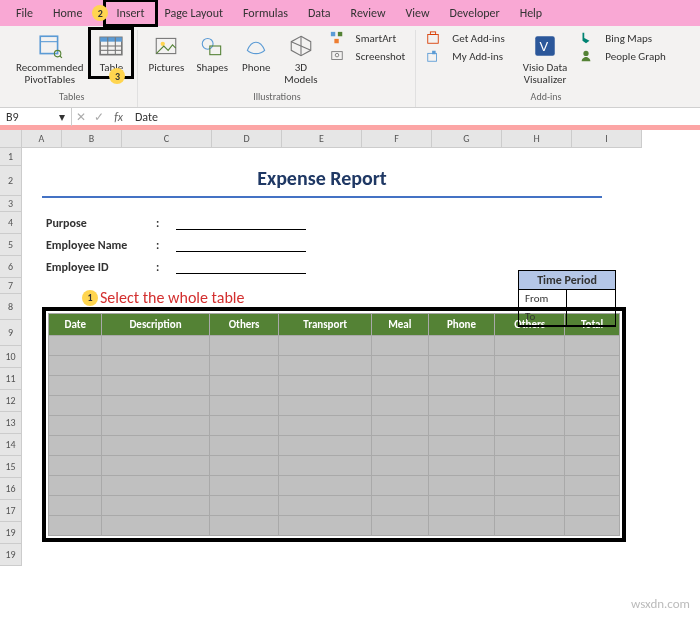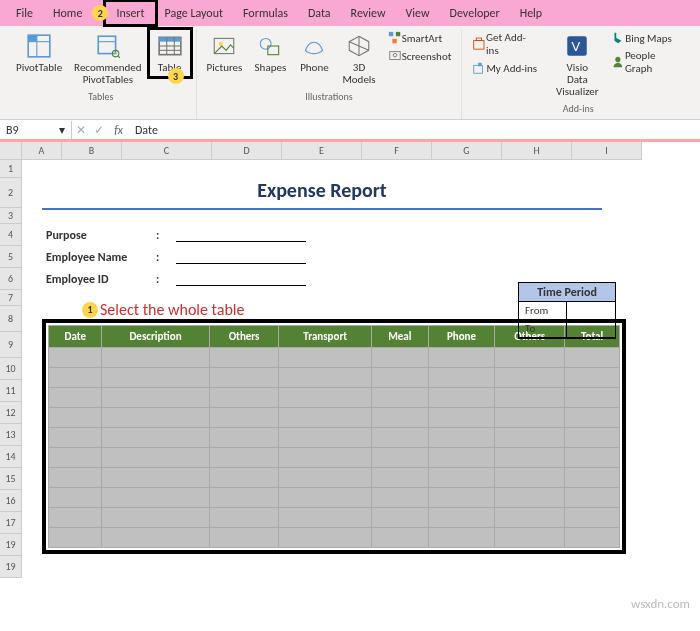--- a/index.html
+++ b/index.html
@@ -10,23 +10,23 @@
   .callout { display: inline-flex; align-items: center; justify-content: center; width: 16px; height: 16px; border-radius: 50%; background: #ffd54f; color: #333; font-size: 10px; font-weight: bold; margin-right: -2px; z-index: 2; position: relative; }
   .ribbon { display: flex; background: #f3f2f1; border-bottom: 1px solid #d0d0d0; padding: 4px 6px 0; }
   .group { display: flex; flex-direction: column; align-items: center; padding: 0 6px; border-right: 1px solid #e0e0e0; }
   .group-row { display: flex; gap: 4px; align-items: flex-start; }
   .group-label { font-size: 10px; color: #666; padding: 2px 0 4px; text-align: center; width: 100%; }
   .btn { display: flex; flex-direction: column; align-items: center; gap: 2px; padding: 2px 4px; cursor: pointer; font-size: 11px; text-align: center; line-height: 1.1; min-width: 40px; }
   .btn.highlight { outline: 3px solid #000; }
   .btn .ico { width: 28px; height: 28px; display: flex; align-items: center; justify-content: center; }
   .btn .ico svg { width: 26px; height: 26px; }
   .small-stack { display: flex; flex-direction: column; gap: 2px; font-size: 11px; }
-  .small-item { display: flex; align-items: center; gap: 0; padding: 1px 4px; cursor: pointer; }
+  .small-item { display: flex; align-items: center; gap: 12px; padding: 1px 4px; cursor: pointer; }
   .small-item svg { width: 14px; height: 14px; }
-  .namebox-row { display: flex; align-items: center; border-bottom: 3px solid #fca5a5; background: #fff; height: 22px; }
+  .namebox-row { display: flex; align-items: center; border-bottom: 5px solid #fca5a5; background: #fff; height: 22px; }
   .namebox { width: 72px; border-right: 1px solid #ccc; padding: 2px 6px; display: flex; justify-content: space-between; align-items: center; }
   .fx { padding: 0 6px; font-style: italic; color: #666; }
   .formula { flex: 1; padding: 2px 6px; }
   .sheet { display: flex; }
   .row-hdrs { display: flex; flex-direction: column; background: #e6e6e6; }
   .corner { width: 22px; height: 18px; border-right: 1px solid #ccc; border-bottom: 1px solid #ccc; background: #e6e6e6; }
   .rh { width: 22px; height: 20px; border-right: 1px solid #ccc; border-bottom: 1px solid #ccc; display: flex; align-items: center; justify-content: center; font-size: 10px; color: #555; }
   .grid { position: relative; }
   .col-hdrs { display: flex; background: #e6e6e6; }
   .ch { height: 18px; border-right: 1px solid #ccc; border-bottom: 1px solid #ccc; display: flex; align-items: center; justify-content: center; font-size: 10px; color: #555; }
@@ -66,31 +66,20 @@
   <span class="ribbon-tab">Developer</span>
   <span class="ribbon-tab">Help</span>
 </div>
 
 <div class="ribbon">
   <div class="group">
     <div class="group-row">
       <div class="btn">
         <span class="ico">
             <svg viewBox="0 0 24 24">
-              <rect x="2" y="2" width="20" height="20" fill="none" stroke="#5b9bd5" stroke-width="1.5"></rect>
-              <rect x="2" y="2" width="8" height="6" fill="#5b9bd5"></rect>
-              <line x1="10" y1="2" x2="10" y2="22" stroke="#5b9bd5"></line>
-              <line x1="2" y1="8" x2="22" y2="8" stroke="#5b9bd5"></line>
-            </svg>
-          </span>
-        <span>PivotTable</span>
-      </div>
-      <div class="btn">
-        <span class="ico">
-            <svg viewBox="0 0 24 24">
               <rect x="3" y="3" width="16" height="16" fill="none" stroke="#5b9bd5" stroke-width="1.5"></rect>
               <line x1="3" y1="8" x2="19" y2="8" stroke="#5b9bd5"></line>
               <circle cx="19" cy="19" r="3" fill="none" stroke="#548235"></circle>
               <line x1="21" y1="21" x2="23" y2="23" stroke="#548235"></line>
             </svg>
           </span>
         <span style="white-space:pre-line">Recommended
 PivotTables</span>
       </div>
       <div style="position:relative">

